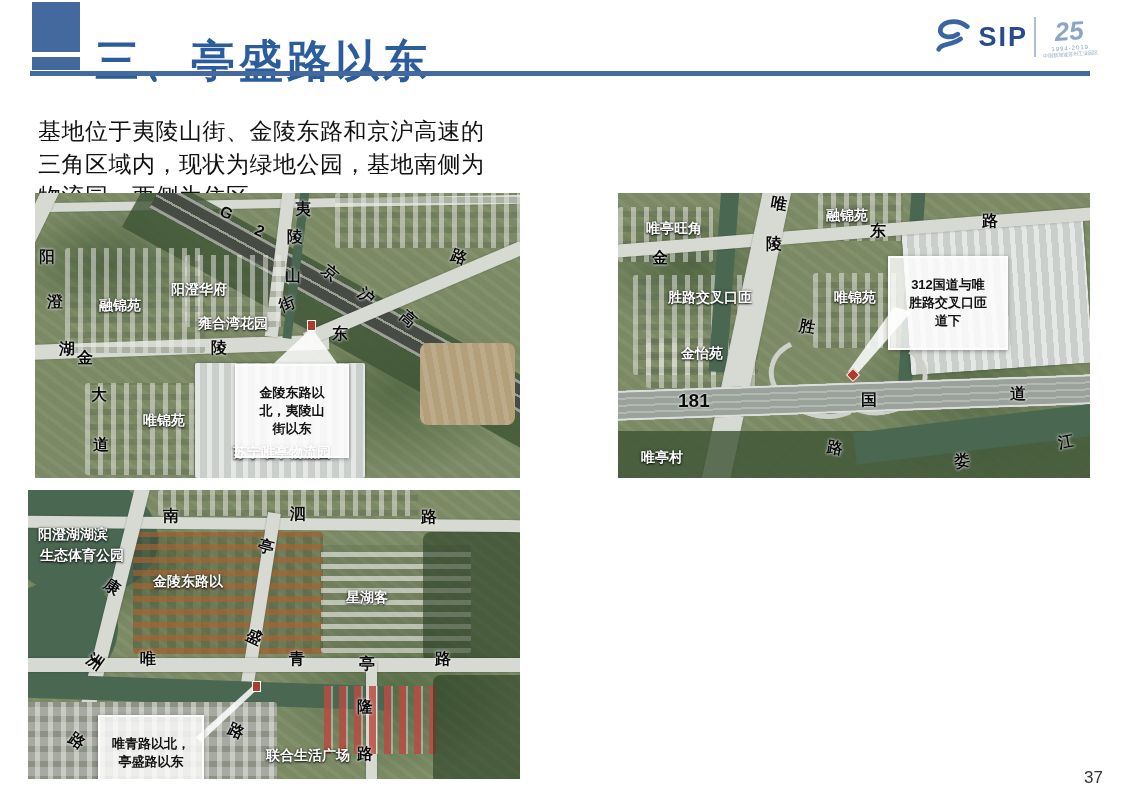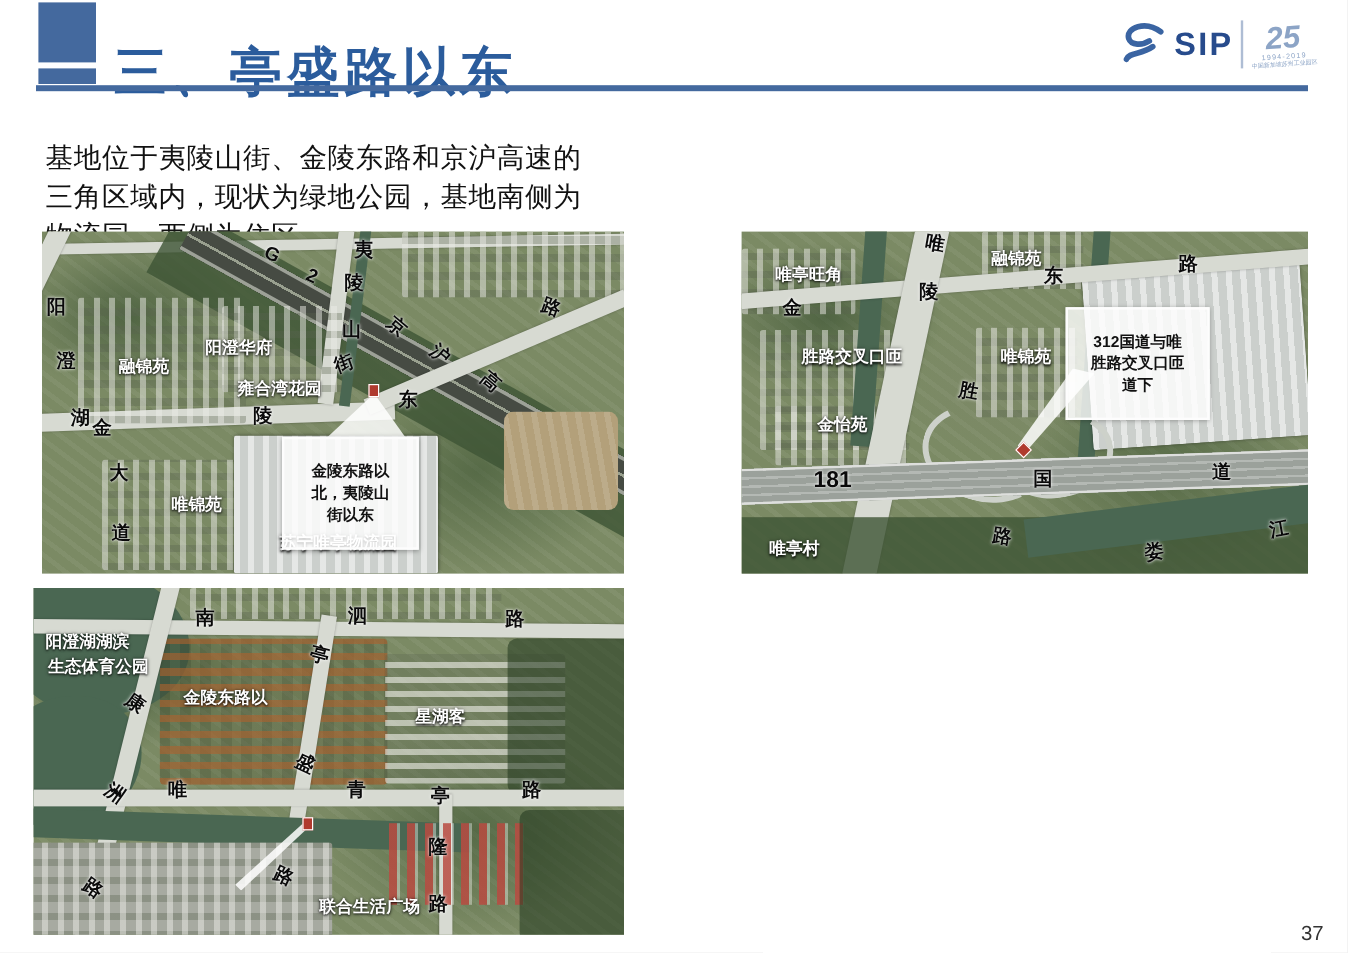--- a/index.html
+++ b/index.html
@@ -195,20 +195,24 @@
     <div class="road" style="left:110px;top:-15px;width:15px;height:330px;transform:rotate(14deg);transform-origin:0 0;"></div>
     <div class="road" style="left:240px;top:22px;width:13px;height:285px;transform:rotate(9deg);transform-origin:0 0;"></div>
     <div class="water" style="left:-6px;top:190px;width:370px;height:24px;transform:rotate(2deg);"></div>
     <div class="road" style="left:-6px;top:168px;width:505px;height:14px;"></div>
     <div class="road" style="left:338px;top:172px;width:11px;height:120px;"></div>
     <div class="blocks" style="left:-6px;top:212px;width:255px;height:80px;background-color:#A7AAA1;"></div>
     <div class="redrows" style="left:296px;top:196px;width:112px;height:68px;"></div>
     <div class="trees" style="left:405px;top:185px;width:95px;height:110px;"></div>
     <div class="pointer" style="left:168px;top:194px;width:62px;height:58px;clip-path:polygon(95% 0,100% 8%,8% 100%,0 92%);"></div>
     <div class="marker" style="left:224px;top:191px;"></div>
+    <div class="callout" style="left:70px;top:225px;width:98px;">
+        <div>唯青路以北，</div>
+        <div>亭盛路以东</div>
+      </div>
   <span class="rlabel" style="left: 135px; top: 18px;">南</span>
       <span class="rlabel" style="left: 262px; top: 16px;">泗</span>
       <span class="rlabel" style="left: 393px; top: 19px;">路</span>
       <span class="rlabel" style="left: 76px; top: 89px; transform: rotate(35deg);">康</span>
       <span class="rlabel" style="left: 59px; top: 164px; transform: rotate(35deg);">洲</span>
       <span class="rlabel" style="left: 41px; top: 243px; transform: rotate(35deg);">路</span>
       <span class="rlabel" style="left: 230px; top: 49px; transform: rotate(15deg);">亭</span>
       <span class="rlabel" style="left: 218px; top: 139px; transform: rotate(25deg);">盛</span>
       <span class="rlabel" style="left: 200px; top: 233px; transform: rotate(25deg);">路</span>
       <span class="rlabel" style="left: 112px; top: 161px;">唯</span>

